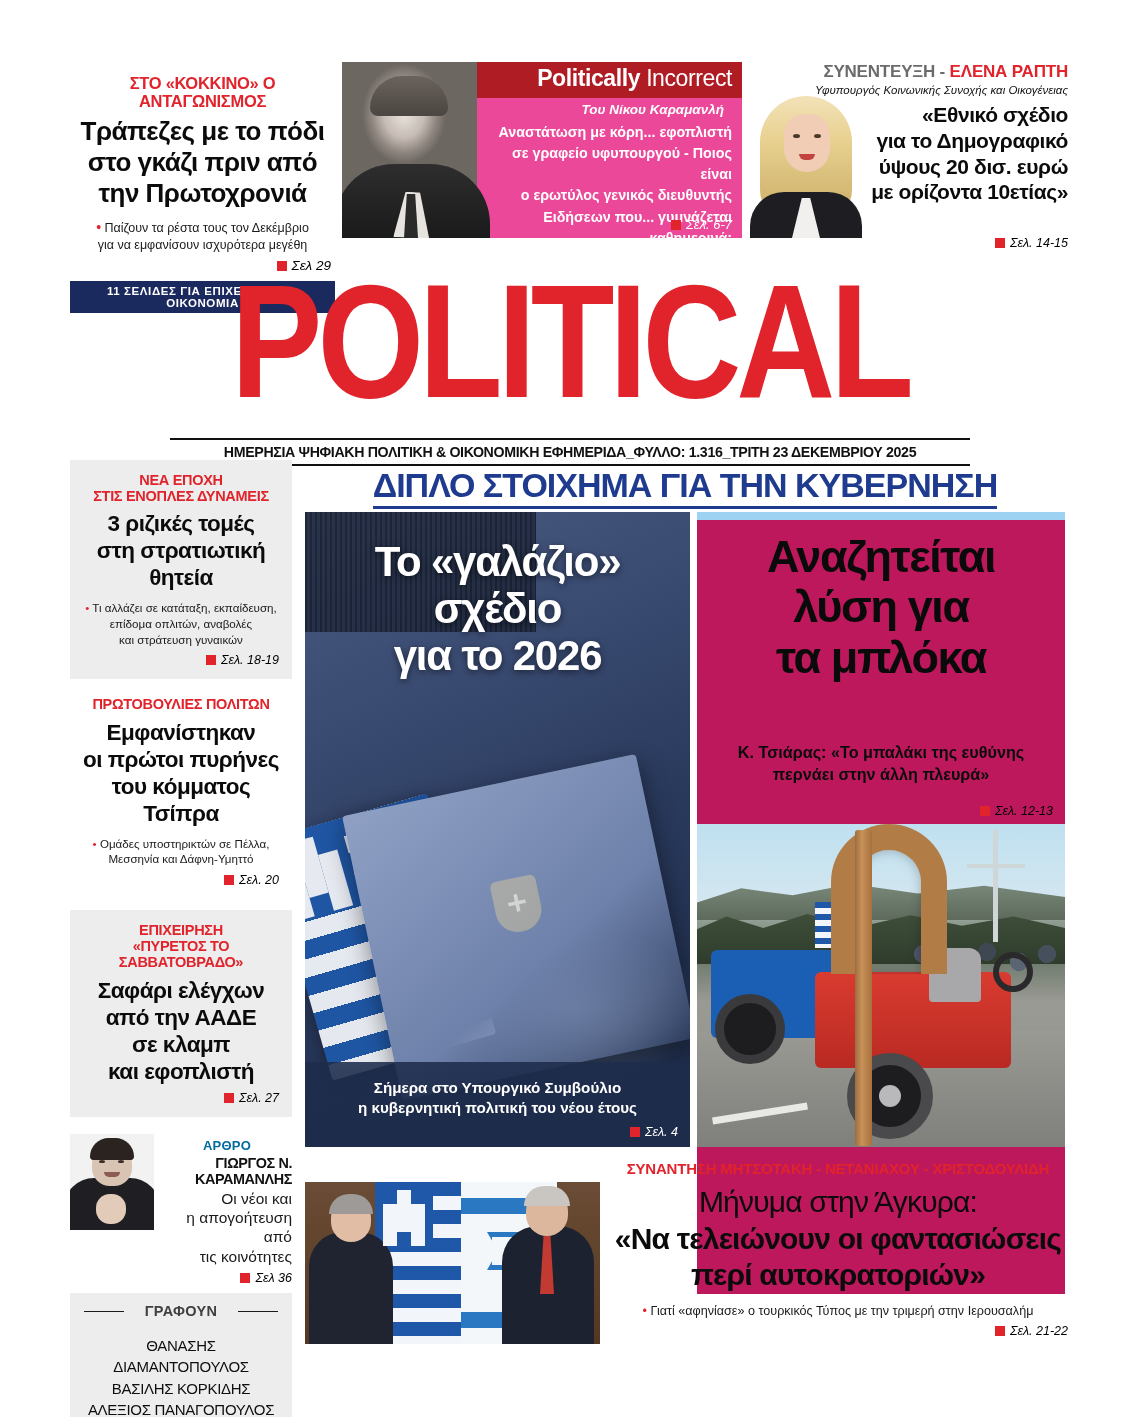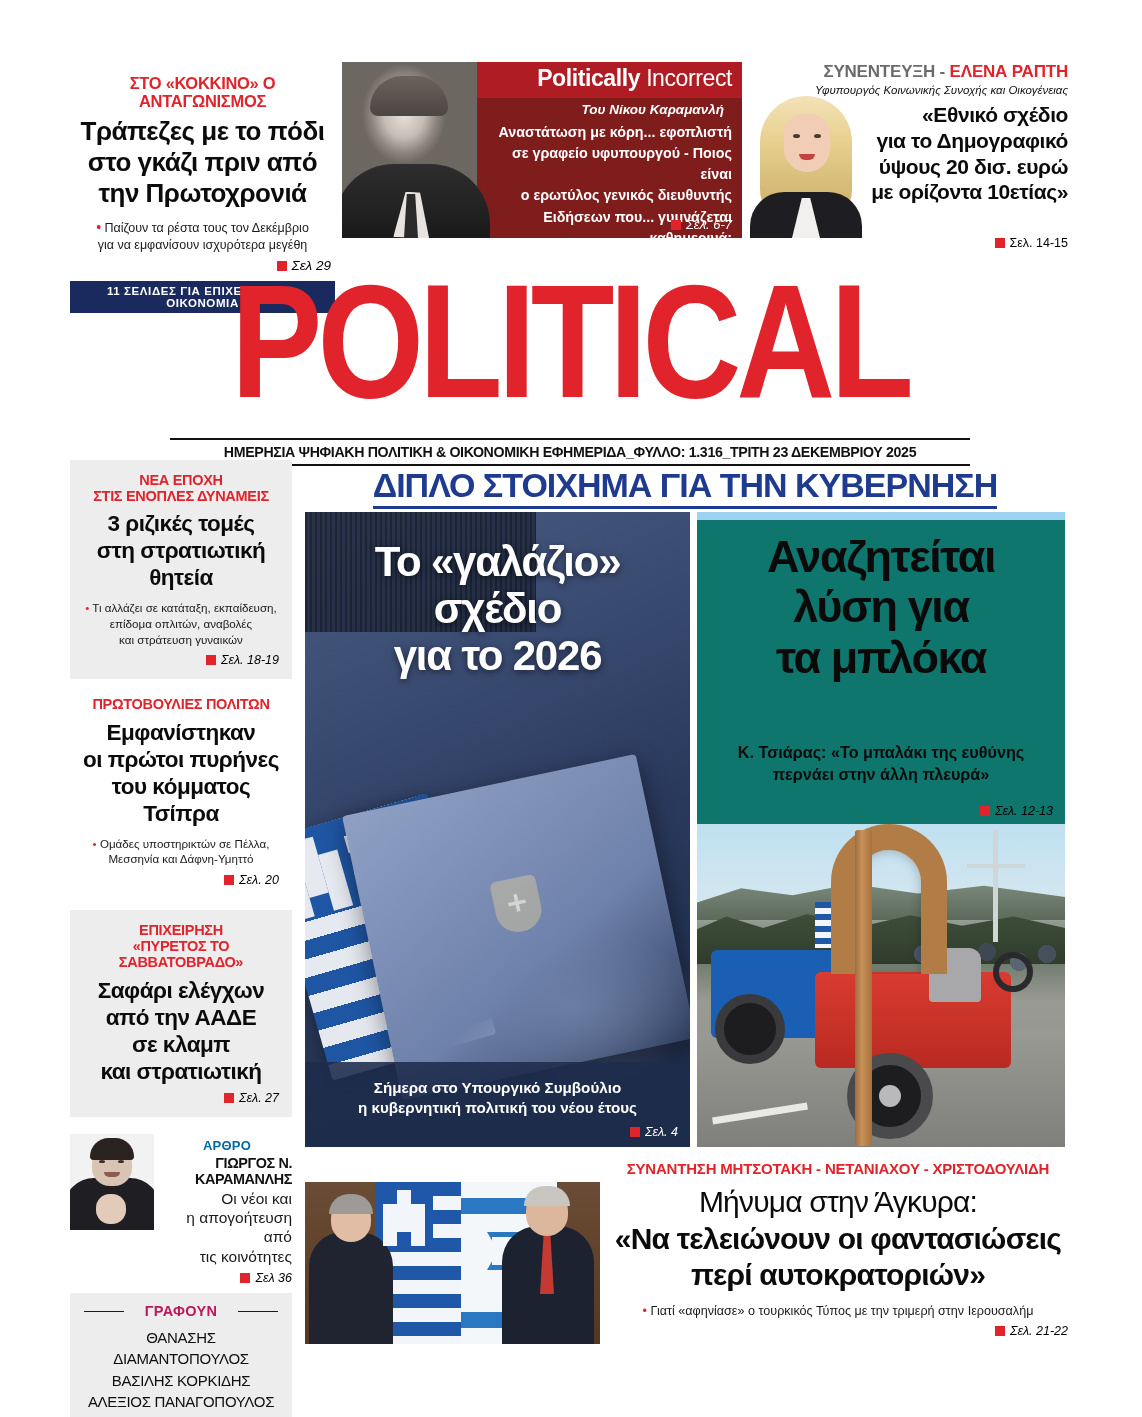--- a/index.html
+++ b/index.html
@@ -20,21 +20,21 @@
   .tl { width: 265px; position: relative; text-align: center; padding-top: 12px; }
   .tl .kicker { color: #E1232B; font-weight: bold; font-size: 16.5px; letter-spacing: -0.3px; line-height: 1.1; }
   .tl h2 { font-size: 26px; line-height: 1.18; font-weight: bold; color: #0b0b0b; margin-top: 6px; letter-spacing: -0.5px; }
   .tl .bullets { margin-top: 10px; font-size: 12.5px; line-height: 1.35; color: #1a1a1a; }
   .tl .bullets .dot { color: #E1232B; font-size: 14px; }
   .tl .sel { margin-top: 4px; font-size: 13.5px; font-style: italic; text-align: right; padding-right: 4px; display: flex; justify-content: flex-end; align-items: center; gap: 5px; }
   .redsq { display: inline-block; width: 10px; height: 10px; background: #E1232B; }
   .tl .ribbon { margin-top: 8px; background: #1b2a5e; color: #fff; font-size: 11.5px; font-weight: bold; letter-spacing: 0.6px; padding: 4px 0 4px; text-align: center; }
 
   
-  .tc { width: 400px; margin-left: 7px; position: relative; background: #7f1d1d; overflow: hidden; height: 176px; }
+  .tc { width: 400px; margin-left: 7px; position: relative; background: #ec4899; overflow: hidden; height: 176px; }
   .tc .photo { position: absolute; left: 0; top: 0; width: 135px; height: 176px; background:
       radial-gradient(ellipse 42px 50px at 62px 52px, #e9e2dd 0%, #c6bcb5 48%, #8d847e 78%, #6d6761 100%),
       linear-gradient(180deg, #8d8d8d 0%, #6e6e6e 40%, #3a3a3a 100%);
   }
   .tc .photo::before { 
     content:""; position:absolute; left:28px; top:14px; width:78px; height:40px; border-radius: 40px 40px 10px 10px;
     background: linear-gradient(180deg,#6a625d,#4b4641); }
   .tc .photo::after { 
     content:""; position:absolute; left:-8px; bottom:0; width:156px; height:74px; border-radius: 60px 60px 0 0;
     background: linear-gradient(180deg,#2e2e2e,#1a1a1a);
@@ -49,21 +49,21 @@
   .tc .pitext { position: absolute; right: 10px; top: 60px; width: 252px; text-align: right; color: #ffffff; font-weight: bold; font-size: 14.3px; line-height: 1.48; }
   .tc .pisel { position: absolute; right: 10px; bottom: 6px; font-size: 13px; font-style: italic; color: #fff; display: flex; align-items: center; gap: 5px; justify-content: center; }
 
   
   .tr { width: 320px; margin-left: 8px; position: relative; }
   .tr .head { text-align: right; font-size: 17px; font-weight: bold; letter-spacing: -0.2px; padding-right: 2px; }
   .tr .head .g { color: #6b6b6b; }
   .tr .head .r { color: #E1232B; }
   .tr .sub { text-align: right; font-size: 11.5px; font-style: italic; color: #111; margin-top: 2px; padding-right: 2px; }
   .tr .quote { text-align: right; font-size: 21px; font-weight: bold; line-height: 1.23; margin-top: 6px; color: #0b0b0b; letter-spacing: -0.4px; padding-right: 2px; }
-  .tr .trsel { position: absolute; right: 2px; bottom: 2px; font-size: 12.5px; display: flex; align-items: center; gap: 5px; }
+  .tr .trsel { position: absolute; right: 2px; bottom: 2px; font-size: 12.5px; font-style: italic; display: flex; align-items: center; gap: 5px; }
   .tr .portrait { position: absolute; left: 0; top: 26px; width: 112px; height: 150px; overflow: hidden; }
   .tr .portrait .hair { position: absolute; left: 10px; top: 8px; width: 92px; height: 124px; border-radius: 46px 46px 30px 30px;
       background: linear-gradient(180deg,#f3e2b8 0%, #e8d191 35%, #d8bd79 70%, #cbae6a 100%); }
   .tr .portrait .face { position: absolute; left: 34px; top: 26px; width: 46px; height: 58px; border-radius: 23px 23px 26px 26px; background: #f0cdb4; }
   .tr .portrait .eyeL { position:absolute; left:43px; top:46px; width:7px; height:4px; border-radius:50%; background:#4a3a2c; }
   .tr .portrait .eyeR { position:absolute; left:64px; top:46px; width:7px; height:4px; border-radius:50%; background:#4a3a2c; }
   .tr .portrait .mouth { position:absolute; left:49px; top:66px; width:16px; height:6px; border-radius: 0 0 9px 9px; background:#c2423f; }
   .tr .portrait .jacket { position:absolute; left:0; bottom:0; width:112px; height:46px; background:#1e1e22; border-radius: 34px 34px 0 0; }
   .tr .portrait .collar { position:absolute; left:42px; bottom:0; width:28px; height:40px; background:#f2f0ee; clip-path: polygon(35% 0,65% 0,100% 100%,0 100%); }
 
@@ -96,21 +96,21 @@
   .artblock .ph .suit2 { position:absolute; left:-6px; bottom:0; width:96px; height:52px; background:#1f1f23; border-radius: 30px 30px 0 0; }
   .artblock .ph .hand { position:absolute; left:26px; bottom:6px; width:30px; height:30px; border-radius:14px; background:#e2cbb9; }
   .artblock .txt { margin-left: 92px; text-align: right; }
   .artblock .arthdr { font-size: 13px; font-weight: bold; color: #0369a1; letter-spacing: 0.2px; display:flex; align-items:center; justify-content:flex-end; gap:6px;flex-direction:column; }
   .artblock .arthdr .ln { flex: 1; height: 1px; background: #1a1a1a; }
   .artblock .aname { font-size: 14.4px; font-weight: bold; color: #111; letter-spacing: -0.4px; margin-top: 2px; }
   .artblock .atitle { font-size: 15.5px; line-height: 1.25; color: #1a1a1a; margin-top: 2px; }
   .artblock .sel { margin-top: 5px; font-size: 12.5px; font-style: italic; display: flex; justify-content: flex-end; align-items: center; gap: 5px; }
 
   .grafoun { background: #ededed; padding: 10px 8px 12px; text-align: center; }
-  .grafoun .ghdr { position: relative; font-size: 14.5px; font-weight: bold; color: #be185d; letter-spacing: 0.3px; margin-bottom: 8px; }
+  .grafoun .ghdr { position: relative; font-size: 14.5px; font-weight: bold; color: #404040; letter-spacing: 0.3px; margin-bottom: 16px; }
   .grafoun .ghdr::before, .grafoun .ghdr::after { content:""; position:absolute; top:50%; width:40px; height:1px; background:#1a1a1a; }
   .grafoun .ghdr::before { left: 6px; } .grafoun .ghdr::after { right: 6px; }
   .grafoun .nm { font-size: 15px; line-height: 1.42; color: #0f0f0f; letter-spacing: -0.3px; }
 
   
   .mainhdr { position: absolute; left: 305px; top: 466px; width: 760px; text-align: center;
      font-size: 34px; font-weight: bold; color: #1f3b8f; letter-spacing: -1px; }
   .mainhdr .u { border-bottom: 3px solid #1f3b8f; padding-bottom: 2px; }
 
   
@@ -132,21 +132,21 @@
   .lead1 .flagbook::before { content:""; position:absolute; left:28px; top:10px; width:20px; height:58px; background:#f0f3f8; z-index:2;
      box-shadow: -20px 19px 0 0 #f0f3f8, 20px 19px 0 0 #f0f3f8; }
   .lead1 .mesh { position:absolute; left:0; top:0; width:60%; height:120px; background: repeating-linear-gradient(90deg, rgba(0,0,0,.28) 0 2px, transparent 2px 5px), rgba(20,26,40,.6); }
   .lead1 .h1 { position: absolute; left: 0; top: 26px; width: 100%; text-align: center; color: #fff; font-size: 42px;
       font-weight: bold; line-height: 1.12; letter-spacing: -1.2px; text-shadow: 0 2px 7px rgba(0,0,0,.55); }
   .lead1 .capbox { position: absolute; left: 0; right: 0; bottom: 0; background: linear-gradient(0deg, rgba(30,44,76,0.97), rgba(30,44,76,0.88)); padding: 16px 12px 8px; }
   .lead1 .cap { color: #fff; font-size: 15.2px; font-weight: bold; line-height: 1.36; text-align: center; }
   .lead1 .sel { margin-top: 6px; text-align: right; color: #fff; font-size: 12.5px; font-style: italic; display:flex; justify-content:flex-end; align-items:center; gap:5px; }
 
   
-  .lead2 { position: absolute; left: 697px; top: 512px; width: 368px; height: 635px; overflow: hidden; background: #0f766e; }
+  .lead2 { position: absolute; left: 697px; top: 512px; width: 368px; height: 782px; overflow: hidden; background: #be185d; }
   .lead2 .topbar { position:absolute; left:0; top:0; width:100%; height:8px; background:#9ed2f2; }
   .lead2 .h1 { position: absolute; left: 0; top: 20px; width: 100%; text-align: center; color: #0a0a0a; font-size: 45px;
       font-weight: bold; line-height: 1.12; letter-spacing: -1.4px; }
   .lead2 .sub { position: absolute; left: 10px; right: 10px; top: 230px; text-align: center; font-size: 16.2px;
       font-weight: bold; line-height: 1.35; color: #0b0b0b; }
   .lead2 .sel { position: absolute; right: 12px; top: 292px; font-size: 12.5px; font-style: italic; display:flex; align-items:center; gap:5px; }
   .lead2 .photo { position: absolute; left: 0; top: 312px; width: 100%; height: 323px; overflow: hidden;
      background: linear-gradient(180deg, #bfe0f0 0%, #d5e7f0 26%, #8f9d92 30%, #6d7a6c 42%, #9a9a94 55%, #8f8f8a 100%); }
   .lead2 .photo .hills { position:absolute; left:0; top:52px; width:100%; height:44px; background: linear-gradient(180deg,#7f8f7e,#5d6a5c); clip-path: polygon(0 60%, 12% 28%, 26% 44%, 42% 18%, 60% 40%, 78% 22%, 100% 48%, 100% 100%, 0 100%); }
   .lead2 .photo .trees { position:absolute; left:0; top:82px; width:100%; height:58px; background: linear-gradient(180deg,#41513c,#2f3c2c); clip-path: polygon(0 40%, 8% 18%, 18% 38%, 30% 14%, 44% 36%, 58% 16%, 72% 34%, 86% 18%, 100% 38%, 100% 100%, 0 100%); }
@@ -334,21 +334,21 @@
 
     <div class="lblock">
       <div class="kick">
         <span>ΕΠΙΧΕΙΡΗΣΗ</span><br>
         <span>«ΠΥΡΕΤΟΣ ΤΟ ΣΑΒΒΑΤΟΒΡΑΔΟ»</span>
       </div>
       <h3>
         <span>Σαφάρι ελέγχων</span><br>
         <span>από την ΑΑΔΕ</span><br>
         <span>σε κλαμπ</span><br>
-        <span>και στρατιωτική</span>
+        <span>και εφοπλιστή</span>
       </h3>
       <div class="sel">
         <span class="redsq"></span>
         <span>Σελ. 27</span>
       </div>
     </div>
 
     <div class="artblock">
       <div class="ph">
         <div class="suit2"></div>

